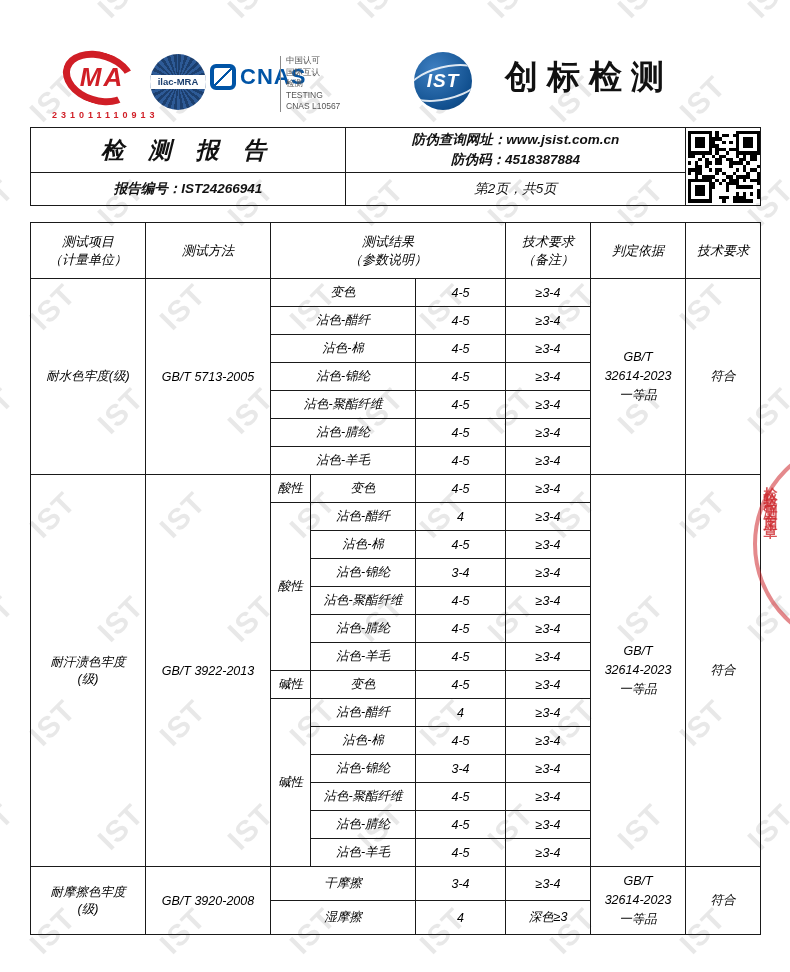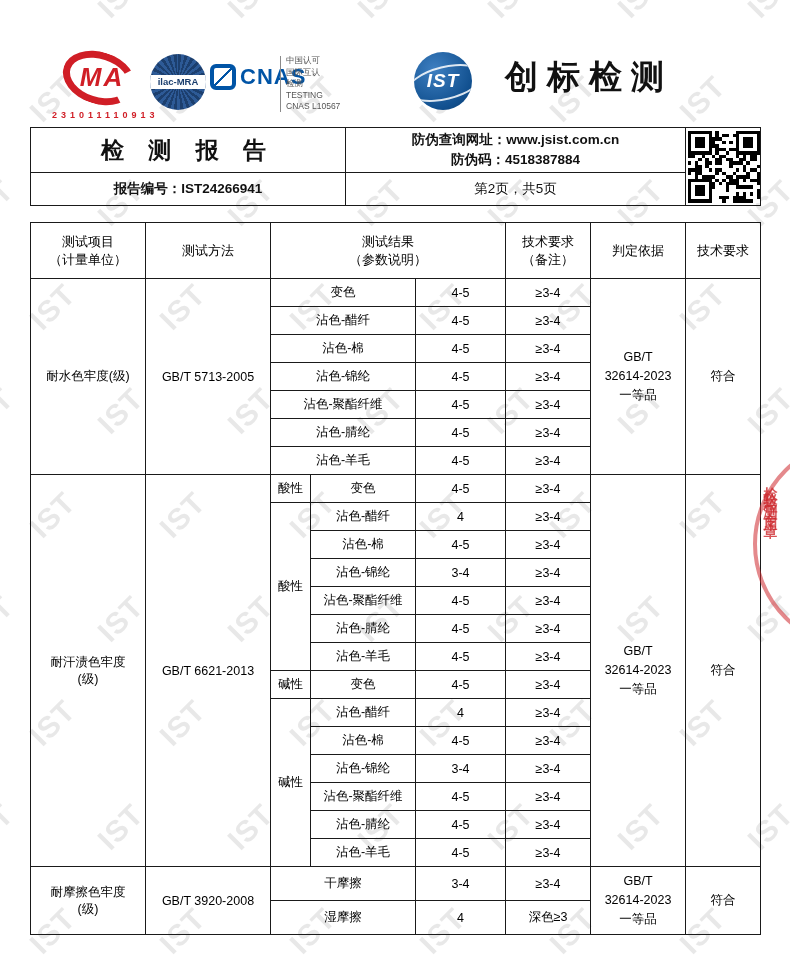--- a/index.html
+++ b/index.html
@@ -39,21 +39,21 @@
               display:flex; align-items:center; justify-content:center; overflow:hidden; }
   .istglobe::after { content:""; position:absolute; left:-8px; top:14px; width:74px; height:30px;
                      border:2px solid rgba(255,255,255,0.85); border-radius:50%; transform:rotate(-14deg); }
   .istglobe b { color:#fff; font-size:19px; font-style:italic; letter-spacing:1px; z-index:1; }
   .brandcn { position:absolute; left:505px; top:55px; width:185px; font-size:33px; font-weight:bold;
              color:#111; letter-spacing:9px; white-space:nowrap; }
   .branden { position:absolute; left:505px; top:94px; width:200px; font-size:14.5px; font-weight:bold;
              color:#f0a000; letter-spacing:1px; white-space:nowrap; }
 
   
-  table { border-collapse:collapse; table-layout:fixed; }
+  table { border-collapse:collapse; table-layout:fixed;font-style:italic; }
   .info { position:absolute; left:30px; top:127px; width:730px; }
   .info td { border:1.5px solid #1a1a1a; text-align:center; vertical-align:middle; }
   .title-cell { font-size:23px; font-weight:bold; letter-spacing:9px; height:45px; }
   .antifake-cell div { font-size:13.5px; font-weight:bold; line-height:20px; }
   .row2 td { height:33px; font-size:13.5px; }
   .report-no { font-weight:bold; }
   .qr-cell { padding:2px; }
   .qr { width:72px; height:72px; margin:0 auto; display:grid;
         grid-template-columns:repeat(21,1fr); grid-template-rows:repeat(21,1fr); background:#fff; }
 
@@ -710,21 +710,21 @@
             <td colspan="2">沾色-羊毛</td>
             <td>4-5</td>
             <td>≥3-4</td>
           </tr>
 
       <tr>
         <td rowspan="14">
               <div>耐汗渍色牢度</div>
               <div>(级)</div>
             </td>
-        <td rowspan="14">GB/T 6621-2013</td>
+        <td rowspan="14">GB/T 3922-2013</td>
         <td>酸性</td>
         <td>变色</td>
         <td>4-5</td>
         <td>≥3-4</td>
         <td rowspan="14" class="pre">GB/T
 32614-2023
 一等品</td>
         <td rowspan="14">符合</td>
       </tr>
       <tr>

